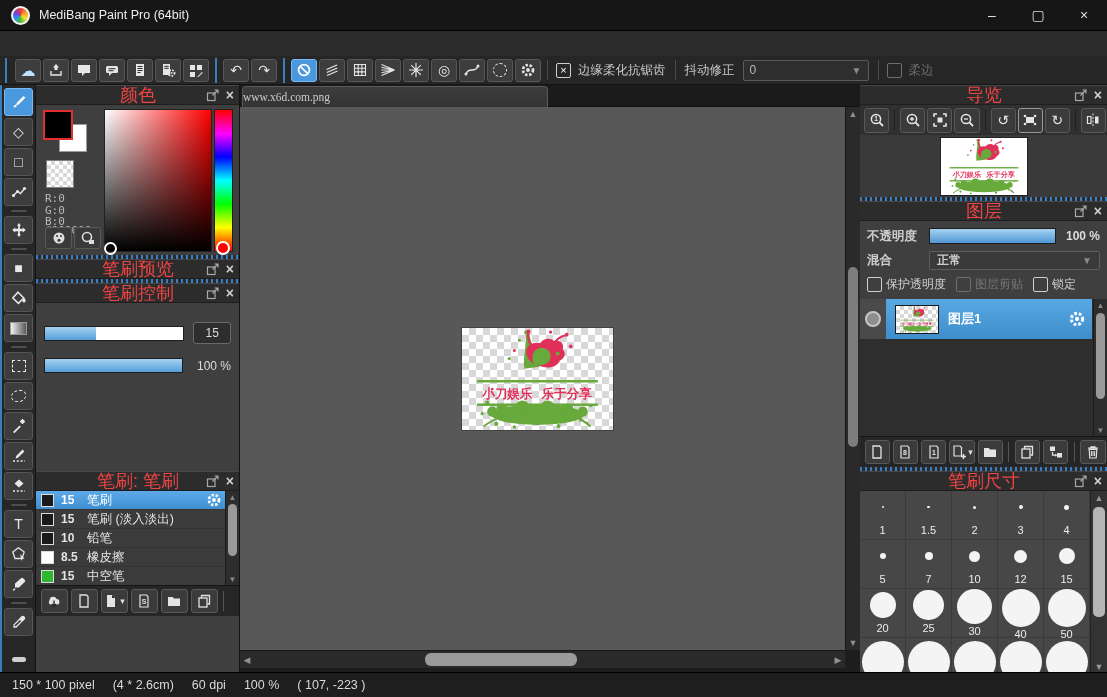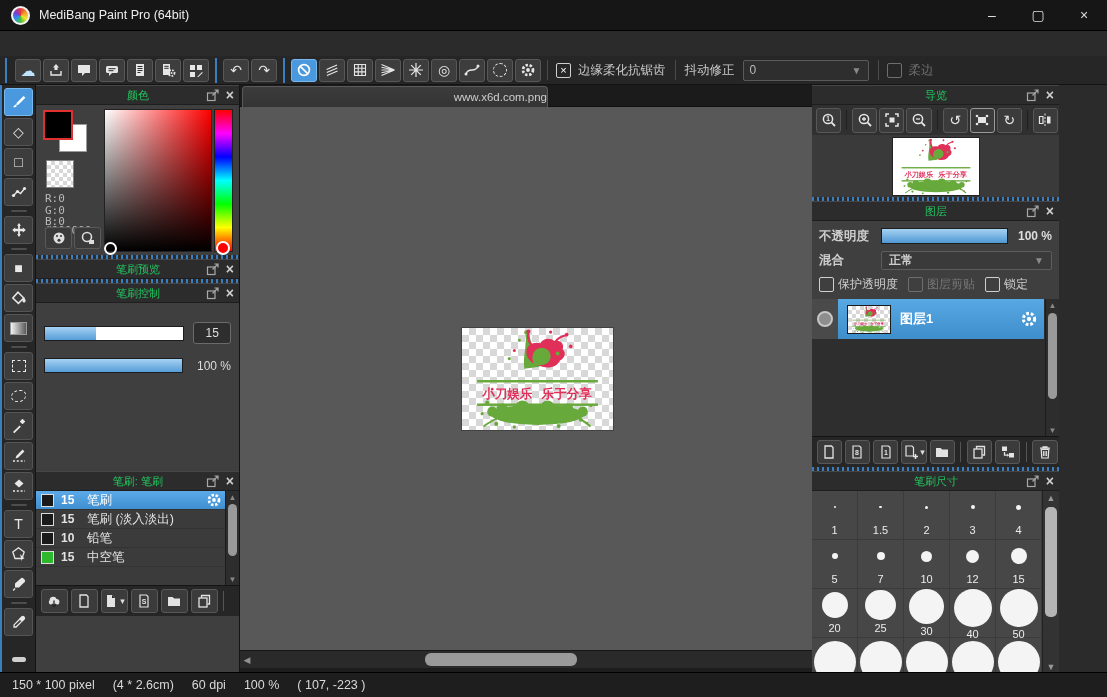--- a/index.html
+++ b/index.html
@@ -41,21 +41,21 @@
            border-right:1px solid #141414;box-sizing:border-box;display:flex;flex-direction:column;
            align-items:center;padding-top:2px;border-left:2px solid #3a7ebf;}
   .tool{width:29px;height:28px;background:#3d3d3d;border:1px solid #555;border-radius:3px;margin:1px 0;
         display:flex;align-items:center;justify-content:center;color:#e8e8e8;box-sizing:border-box;}
   .tool.sel{background:#4a98de;border-color:#79b7ef;color:#fff;}
   .tooldiv{width:16px;height:2px;background:#4d4d4d;margin:3px 0;border-radius:1px;}
   .tool-handle{width:14px;height:5px;background:#cfcfcf;border-radius:3px;margin-top:auto;margin-bottom:10px;}
   
   .phead{height:20px;background:#2c2c2c;display:flex;align-items:center;padding:0 5px;
          border-top:1px solid #464646;border-bottom:1px solid #1e1e1e;box-sizing:border-box;}
-  .ph-title{flex:1;text-align:center;color:#22c55e;font-size:11px;}
+  .ph-title{flex:1;text-align:center;color:#ef4444;font-size:18px;}
   .ph-btns{display:flex;align-items:center;}
   .ph-pop{color:#a8a8a8;display:flex;margin-right:5px;}
   .ph-close{color:#cfcfcf;font-size:14px;font-weight:bold;line-height:1;}
   .dock-sep{height:4px;background:repeating-linear-gradient(90deg,#3a7ebf 0 2px,#2b2b2b 2px 5px);}
   
   .leftcol{position:absolute;left:36px;top:85px;width:204px;height:587px;background:#3f3f3f;
            border-right:1px solid #141414;box-sizing:border-box;}
   .checker{background-color:#fff;
     background-image:linear-gradient(45deg,#d8d8d8 25%,transparent 25% 75%,#d8d8d8 75%),
                      linear-gradient(45deg,#d8d8d8 25%,transparent 25% 75%,#d8d8d8 75%);
@@ -103,32 +103,32 @@
   .vsb .arr{height:12px;display:flex;align-items:center;justify-content:center;color:#888;font-size:8px;}
   .vsb .thumb{position:absolute;left:2px;right:2px;background:#9a9a9a;border-radius:5px;}
   .btnrow{height:30px;background:#262626;border-top:1px solid #141414;display:flex;align-items:center;padding-left:3px;}
   .sbtn{width:27px;height:24px;background:#3b3b3b;border:1px solid #585858;border-radius:3px;margin:0 1.5px;
         display:flex;align-items:center;justify-content:center;color:#e3e3e3;box-sizing:border-box;}
   .bdiv{width:1px;height:20px;background:#555;margin:0 4px;}
   
   .canvas-wrap{position:absolute;left:240px;top:85px;width:620px;height:587px;background:#1d1d1d;}
   .tabbar{position:absolute;left:0;top:0;width:620px;height:22px;background:#1b1b1b;border-bottom:1px solid #101010;box-sizing:border-box;}
   .tab{position:absolute;left:2px;top:1px;width:306px;height:37px;background:linear-gradient(#3c3c3c,#2d2d2d);
-       border:1px solid #5a5a5a;border-bottom:none;border-radius:4px 4px 0 0;color:#ccc;text-align:right;
-       line-height:20px;font-size:11.5px;box-sizing:border-box;font-family:Liberation Sans, sans-serif;}
+       border:1px solid #5a5a5a;border-bottom:none;border-radius:4px 4px 0 0;color:#ccc;text-align:left;
+       line-height:20px;font-size:11.5px;box-sizing:border-box;font-family:Liberation Serif, serif;}
   .viewport{position:absolute;left:0;top:22px;width:605px;height:543px;background:#585858;overflow:hidden;}
   .canvas-img{position:absolute;left:222px;top:221px;width:151px;height:102px;box-shadow:0 0 0 1px rgba(0,0,0,.25);}
   .vscroll{position:absolute;left:605px;top:22px;width:15px;height:543px;background:#2a2a2a;border-left:1px solid #161616;box-sizing:border-box;}
   .vscroll .arr{height:14px;display:flex;align-items:center;justify-content:center;color:#909090;font-size:9px;}
   .vscroll .thumb{position:absolute;left:2px;right:2px;top:160px;height:180px;background:#7d7d7d;border-radius:6px;}
   .hscroll{position:absolute;left:0;top:565px;width:605px;height:18px;background:#2a2a2a;border-top:1px solid #161616;box-sizing:border-box;}
   .hscroll .arr{position:absolute;top:0;width:14px;height:18px;display:flex;align-items:center;justify-content:center;color:#909090;font-size:9px;}
   .hscroll .thumb{position:absolute;left:185px;top:2px;width:152px;height:13px;background:#9a9a9a;border-radius:6px;}
   
-  .rightcol{position:absolute;left:812px;top:85px;width:247px;height:501px;background:#3f3f3f;box-sizing:border-box;}
+  .rightcol{position:absolute;left:860px;top:85px;width:247px;height:501px;background:#3f3f3f;box-sizing:border-box;}
   .nav-toolbar{height:30px;display:flex;align-items:center;padding-left:3px;background:#303030;}
   .nb{width:26px;height:25px;background:#3b3b3b;border:1px solid #585858;border-radius:3px;margin:0 1px;
       display:flex;align-items:center;justify-content:center;color:#e6e6e6;box-sizing:border-box;}
   .nb.framed{border-color:#9a9a9a;}
   .ndiv{width:1px;height:20px;background:#1f1f1f;margin:0 4px;}
   .nav-thumb-area{height:62px;background:#3a3a3a;display:flex;align-items:center;justify-content:center;}
   .nav-thumb{width:86px;height:57px;background:#fff;box-shadow:0 0 0 1px #222;}
   .lay-ctrl{background:#3f3f3f;padding:3px 0;}
   .lrow{display:flex;align-items:center;height:24px;padding:0 7px;font-weight:bold;}
   .llabel{width:62px;color:#cfcfcf;font-size:12.5px;flex:none;}
@@ -513,20 +513,25 @@
           <span class="bsw" style="background:#1a1a1a"></span>
           <span class="bsz">15</span>
           <span class="bnm">笔刷 (淡入淡出)</span>
         </div>
         <div class="brow">
           <span class="bsw" style="background:#1a1a1a"></span>
           <span class="bsz">10</span>
           <span class="bnm">铅笔</span>
         </div>
         <div class="brow">
+          <span class="bsw" style="background:#ffffff"></span>
+          <span class="bsz">8.5</span>
+          <span class="bnm">橡皮擦</span>
+        </div>
+        <div class="brow">
           <span class="bsw" style="background:#2eb82e"></span>
           <span class="bsz">15</span>
           <span class="bnm">中空笔</span>
         </div>
       <div class="vsb" style="height:94px;">
         <div class="arr">▲</div>
         <div class="thumb" style="top:13px;height:52px;"></div>
         <div class="arr" style="position:absolute;bottom:0;left:0;right:0;">▼</div>
       </div>
     </div>

